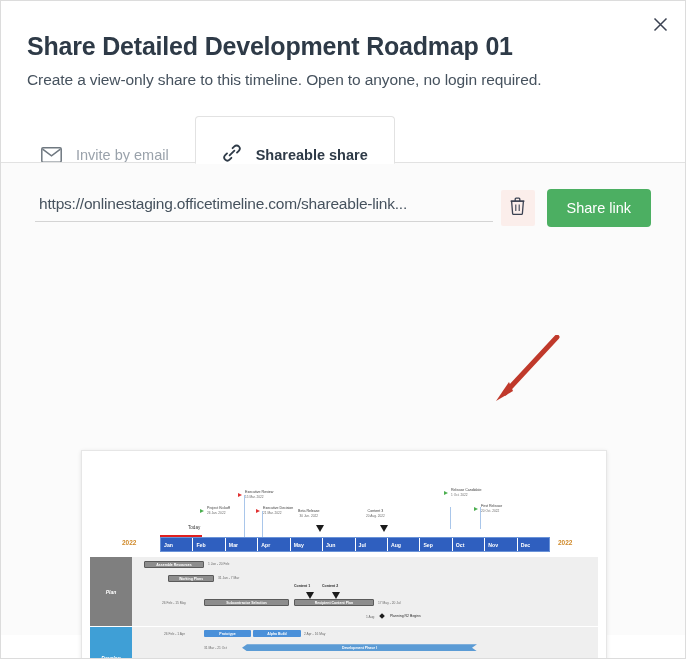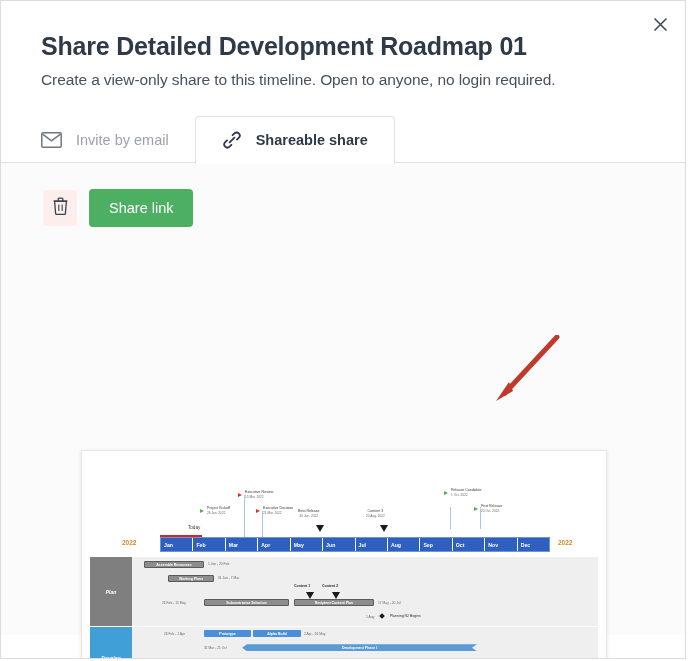--- a/index.html
+++ b/index.html
@@ -23,21 +23,21 @@
   .close-btn {
     position: absolute; top: 8px; right: 10px;
     width: 30px; height: 30px;
     display: flex; align-items: center; justify-content: center;
     cursor: pointer;
     color: #3b4252;
   }
   .close-btn svg { display: block; }
 
   
-  .header { padding: 30px 34px 0 40px; }
+  .header { padding: 30px 34px 0 26px; }
   .title {
     font-size: 25px;
     font-weight: 600;
     color: #2e3a47;
     letter-spacing: -0.2px;
     margin: 0 0 9px 0;
     line-height: 1.2;
   }
   .subtitle {
     font-size: 15.5px;
@@ -54,21 +54,21 @@
     height: 47px;
     display: flex;
     align-items: stretch;
     padding-left: 14px;
   }
   .tabs::after{
     content:""; position:absolute; left:0; right:0; bottom:0;
     height:1px; background:#e2e2e2;
   }
   .tab {
-    display: flex; align-items: center; gap: 14px;
+    display: flex; align-items: flex-end; gap: 14px;
     padding: 0 26px;
     font-size: 14.5px;
     cursor: pointer;
     position: relative;
     box-sizing: border-box;
   }
   .tab-inactive { color: #9aa2ab; }
   .tab-inactive .tab-ico { color: #6f7880; }
   .tab-active {
     background: #ffffff;
@@ -339,20 +339,23 @@
           <path d="M9.4 14.8 L7.6 16.6 a3.1 3.1 0 0 1 -4.4 -4.4 L5 10.4" stroke="#2e3a47" stroke-width="1.8" fill="none" stroke-linecap="round"></path>
         </svg>
       </span>
       <span>Shareable share</span>
     </div>
   </div>
 
   <div class="panel">
 
     <div class="link-row">
+      <div class="link-input-wrap">
+        <div class="link-input" title="Shareable link">https://onlinestaging.officetimeline.com/shareable-link...</div>
+      </div>
       <div class="trash-btn">
         <span>
           <svg width="15" height="18" viewBox="0 0 15 18">
             <path d="M1.6 4.2 h11.8 l-1 12.2 a1 1 0 0 1 -1 1 h-7.8 a1 1 0 0 1 -1 -1 z" fill="none" stroke="#3b4252" stroke-width="1.3"></path>
             <path d="M0.6 4.2 h13.8" stroke="#3b4252" stroke-width="1.3" fill="none"></path>
             <path d="M5.2 4.2 v-2.1 a0.9 0.9 0 0 1 0.9 -0.9 h2.8 a0.9 0.9 0 0 1 0.9 0.9 v2.1" fill="none" stroke="#3b4252" stroke-width="1.3"></path>
             <path d="M5.8 7.4 v6.6 M9.2 7.4 v6.6" stroke="#3b4252" stroke-width="1.1"></path>
           </svg>
         </span>
       </div>

